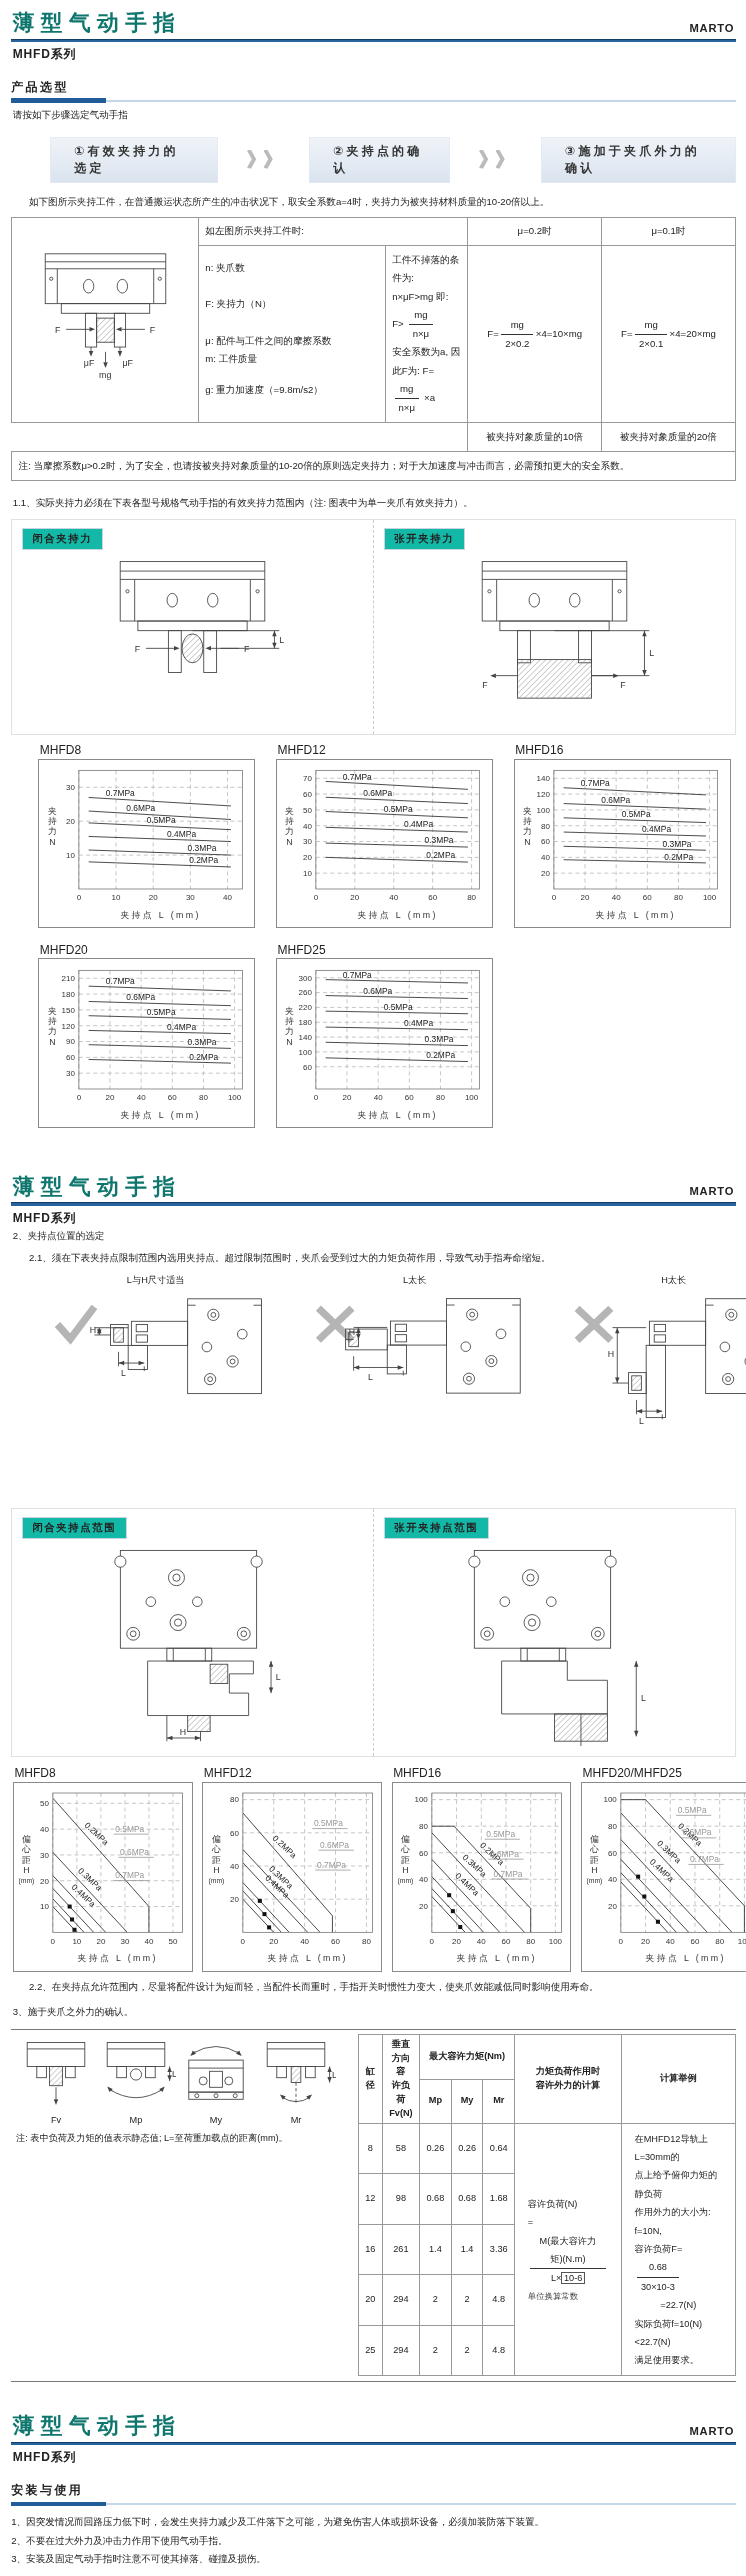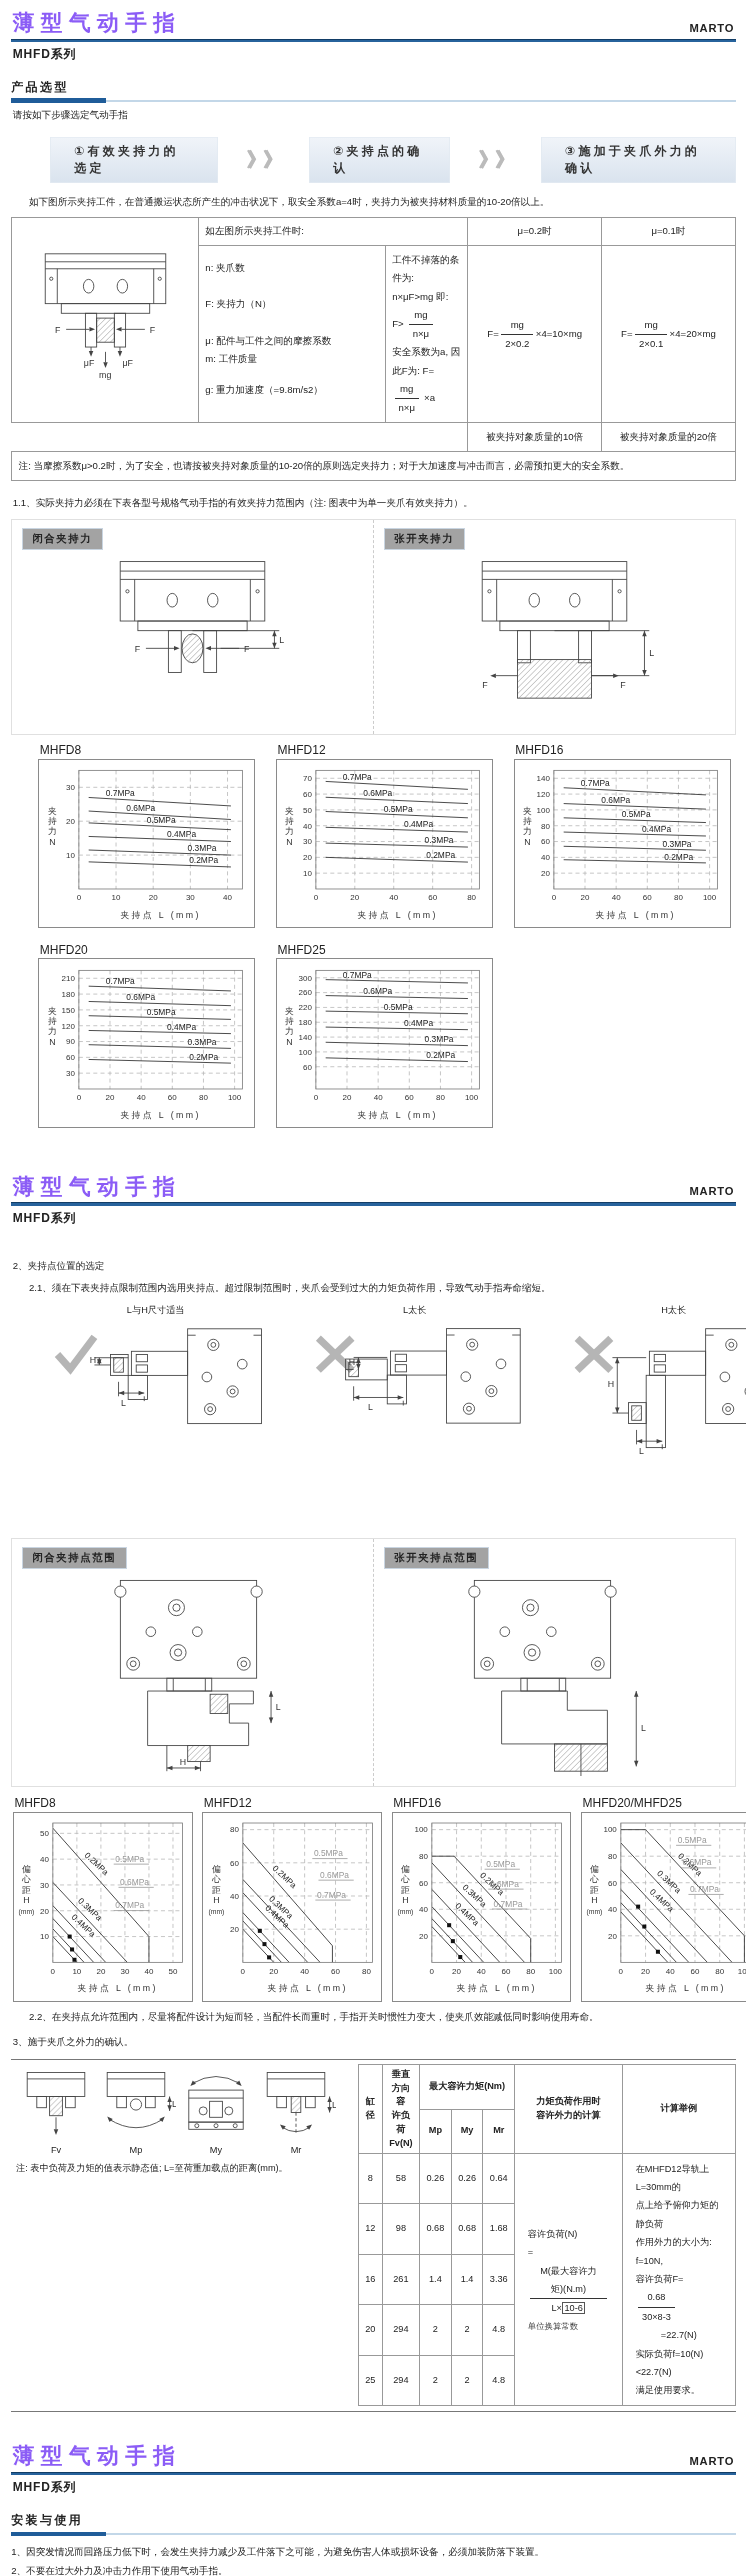--- a/index.html
+++ b/index.html
@@ -1,20 +1,20 @@
 <!DOCTYPE html>
 <html style="font-size:13px"><head>
 <meta charset="utf-8">
 <style>
   html,body{margin:0;padding:0;background:#fff;}
   body{width:747px;font-family:"Liberation Sans","DejaVu Sans",sans-serif;color:#222;font-size:9.6px;}
   .page{padding:6.4px 11.2px 21px 11.2px;}
   
   .hdr{display:flex;align-items:flex-end;justify-content:space-between;padding:1.6px 1.6px 0 1.6px;}
-  .hdr-title{font-family:"DejaVu Serif","Liberation Serif",serif;font-size:21.7px;font-weight:600;letter-spacing:6.4px;color:#8b5cf6;}
+  .hdr-title{font-family:"DejaVu Serif","Liberation Serif",serif;font-size:21.7px;font-weight:600;letter-spacing:6.4px;color:#0f766e;}
   .hdr-brand{font-size:11.2px;letter-spacing:0.8px;color:#222;padding-bottom:3.2px;font-weight:bold;}
   .hdr-rule{height:2.4px;background:#27639c;border-top:0.8px solid #123d66;margin-top:1.6px;}
   .series{font-size:12px;font-weight:bold;margin:4px 0 0 1.6px;letter-spacing:0.8px;}
   
   .sec{margin-top:16px;}
   .sec-lbl{font-size:12px;font-weight:bold;letter-spacing:2.4px;}
   .sec-bar{height:1.6px;background:#c3d7e8;position:relative;margin-top:4px;}
   .sec-bar::before{content:"";position:absolute;left:0;top:-1.6px;width:95px;height:4.8px;background:#1f5c99;}
   
   .steps{display:flex;align-items:center;gap:29px;margin:13px 0 9.6px 39px;}
@@ -25,21 +25,21 @@
   .indent{margin-left:17.7px;}
   
   table.t1{border-collapse:collapse;width:100%;margin-top:6.4px;}
   .t1 td{border:0.8px solid #999;padding:4.8px 6.4px;vertical-align:middle;line-height:1.9;}
   .t1 .cen{text-align:center;}
   .frac{display:inline-block;text-align:center;vertical-align:middle;margin:0 2.4px;}
   .frac .num{display:block;border-bottom:0.8px solid #333;padding:0 4px;}
   .frac .den{display:block;padding:0 4px;}
   .boxed{border:0.8px solid #555;padding:0 1.6px;}
   
-  .chip{display:inline-block;background:#a3a3a3;border:0.8px solid #c9d5e1;padding:3.2px 9.6px;font-size:10.4px;font-weight:bold;letter-spacing:1.6px;}
+  .chip{display:inline-block;background:#14b8a6;border:0.8px solid #c9d5e1;padding:3.2px 9.6px;font-size:10.4px;font-weight:bold;letter-spacing:1.6px;}
   .figrow{display:flex;margin-top:8px;border:0.8px solid #e0e0e0;}
   .figcell{flex:1;padding:8px 9.6px;}
   .figcell+.figcell{border-left:0.8px dashed #ccc;}
   .figdraw{text-align:center;margin-top:4.8px;}
   
   .chartrow{display:flex;gap:21px;margin:8px 0 14.4px 27px;}
   .chartrow2{display:flex;gap:9.6px;margin:9.6px 0 6.4px 1.6px;}
   .cwrap .ct{font-size:12px;margin:0 0 1.6px 1.6px;color:#222;}
   .chartbox{border:0.8px solid #8a8a8a;padding:2.4px;background:#fff;}
   
@@ -531,21 +531,21 @@
 </div>
 
 <div class="page">
   <div class="hdr">
     <div class="hdr-title">薄型气动手指</div>
     <div class="hdr-brand">MARTO</div>
   </div>
   <div class="hdr-rule"></div>
   <div class="series">MHFD系列</div>
 
-  <div class="para h-num" style="margin-top:30px">2、夹持点位置的选定</div>
+  <div class="para h-num" style="margin-top:0">2、夹持点位置的选定</div>
   <div class="para indent">2.1、须在下表夹持点限制范围内选用夹持点。超过限制范围时，夹爪会受到过大的力矩负荷作用，导致气动手指寿命缩短。</div>
 
   <div class="posrow">
     <div class="poscell">
       <div class="poscap">L与H尺寸适当</div>
       <div><svg width="241" height="161" viewBox="0 0 300 200" fill="none" stroke="#444" stroke-width="1.1" style="font-size:12px">
             <defs>
               <pattern id="h4" width="5" height="5" patternUnits="userSpaceOnUse" patternTransform="rotate(45)">
                 <line x1="0" y1="0" x2="0" y2="5" stroke="#888" stroke-width="1"></line>
               </pattern>
@@ -1117,21 +1117,21 @@
      <div>容许负荷(N)</div>
      <div>= <span class="frac"><span class="num">M(最大容许力矩)(N.m)</span><span class="den">L×<span class="boxed">10-6</span></span></span></div>
      <div class="smallnote">单位换算常数</div>
                 </div>
               </td>
               <td rowspan="5">
                 <div class="exam">
      <div>在MHFD12导轨上L=30mm的</div>
                   <div>点上给予俯仰力矩的静负荷</div>
                   <div>作用外力的大小为: f=10N,</div>
-     <div>容许负荷F=<span class="frac"><span class="num">0.68</span><span class="den">30×8-3</span></span></div>
+     <div>容许负荷F=<span class="frac"><span class="num">0.68</span><span class="den">30×10-3</span></span></div>
      <div style="text-align:center">=22.7(N)</div>
      <div>实际负荷f=10(N)&lt;22.7(N)</div>
                   <div>满足使用要求。</div>
                 </div>
               </td>
             </tr>
             <tr>
               <td>12</td>
               <td>98</td>
               <td>0.68</td>

